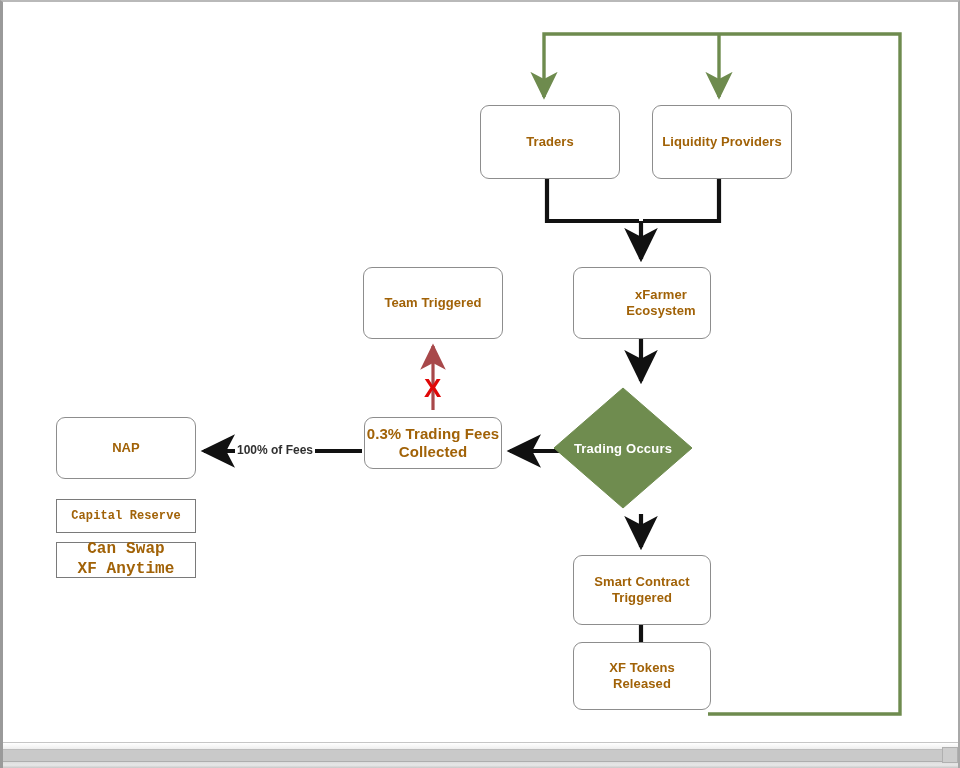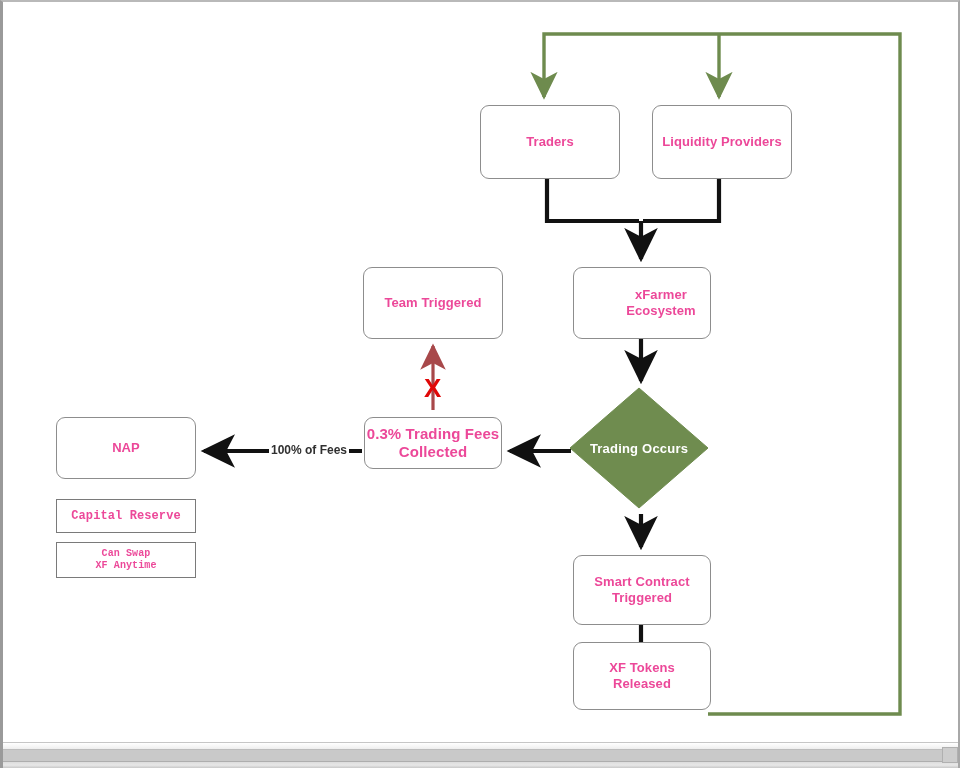--- a/index.html
+++ b/index.html
@@ -68,21 +68,21 @@
     height: 738px;
     pointer-events: none;
   }
 
   
   .node {
     position: absolute;
     box-sizing: border-box;
     background: #ffffff;
     border: 1px solid #8d8d8d;
-    color: #ec4899;
+    color: #a16207;
     font-weight: bold;
     display: flex;
     align-items: center;
     justify-content: center;
     text-align: center;
     line-height: 1.22;
     letter-spacing: .1px;
   }
   .node.round { border-radius: 9px; }
   .node.sharp { border-radius: 0; border-color: #7a7a7a; font-family: Liberation Mono, monospace; }
@@ -109,21 +109,20 @@
   }
 
   .edge-label {
     position: absolute;
     background: #ffffff;
     color: #303030;
     font-weight: bold;
     font-size: 12px;
     padding: 0 2px;
     white-space: nowrap;
-    margin-left: 34px;
   }
   .x-mark {
     position: absolute;
     color: #e00808;
     font-weight: bold;
     font-size: 26px;
     line-height: 1;
     font-family: "Liberation Sans", sans-serif;
   }
 </style>
@@ -195,33 +194,33 @@
     <div class="node round" style="left:649px; top:103px; width:140px; height:74px; font-size:13px;">Liquidity Providers</div>
 
     <div class="node round" style="left:360px; top:265px; width:140px; height:72px; font-size:13px;">Team Triggered</div>
 
     <div class="node round" style="left:570px; top:265px; width:138px; height:72px; font-size:13px;padding-left:38px;">xFarmer Ecosystem</div>
 
     <div class="node round" style="left:53px; top:415px; width:140px; height:62px; font-size:13px;">NAP</div>
 
     <div class="node sharp" style="left:53px; top:497px; width:140px; height:34px; font-size:12px;">Capital Reserve</div>
 
-    <div class="node sharp" style="left:53px; top:540px; width:140px; height:36px; font-size:10px; white-space:pre-line;">Can Swap
+    <div class="node sharp" style="left:53px; top:540px; width:140px; height:36px; font-size:16px; white-space:pre-line;">Can Swap
 XF Anytime</div>
 
     <div class="node round" style="left:361px; top:415px; width:138px; height:52px; font-size:15px; white-space:pre-line;">0.3% Trading Fees
 Collected</div>
 
     <div class="node round" style="left:570px; top:553px; width:138px; height:70px; font-size:13px; white-space:pre-line;">Smart Contract
 Triggered</div>
 
     <div class="node round" style="left:570px; top:640px; width:138px; height:68px; font-size:13px; white-space:pre-line;">XF Tokens
 Released</div>
 
-    <div class="diamond" style="left:566px; top:385px; width:140px; height:122px;">
+    <div class="diamond" style="left:550px; top:385px; width:140px; height:122px;">
       <svg class="shape" viewBox="0 0 140 122" preserveAspectRatio="none">
         <polygon points="70,1 139,61 70,121 1,61" fill="#6f8c4f" stroke="#6f8c4f" stroke-width="1"></polygon>
       </svg>
       <span class="dlabel">Trading Occurs</span>
     </div>
 
     <div class="edge-label" style="left:232px; top:441px;">100% of Fees</div>
 
     <div class="x-mark" style="left:421px; top:373px;">X</div>
 

